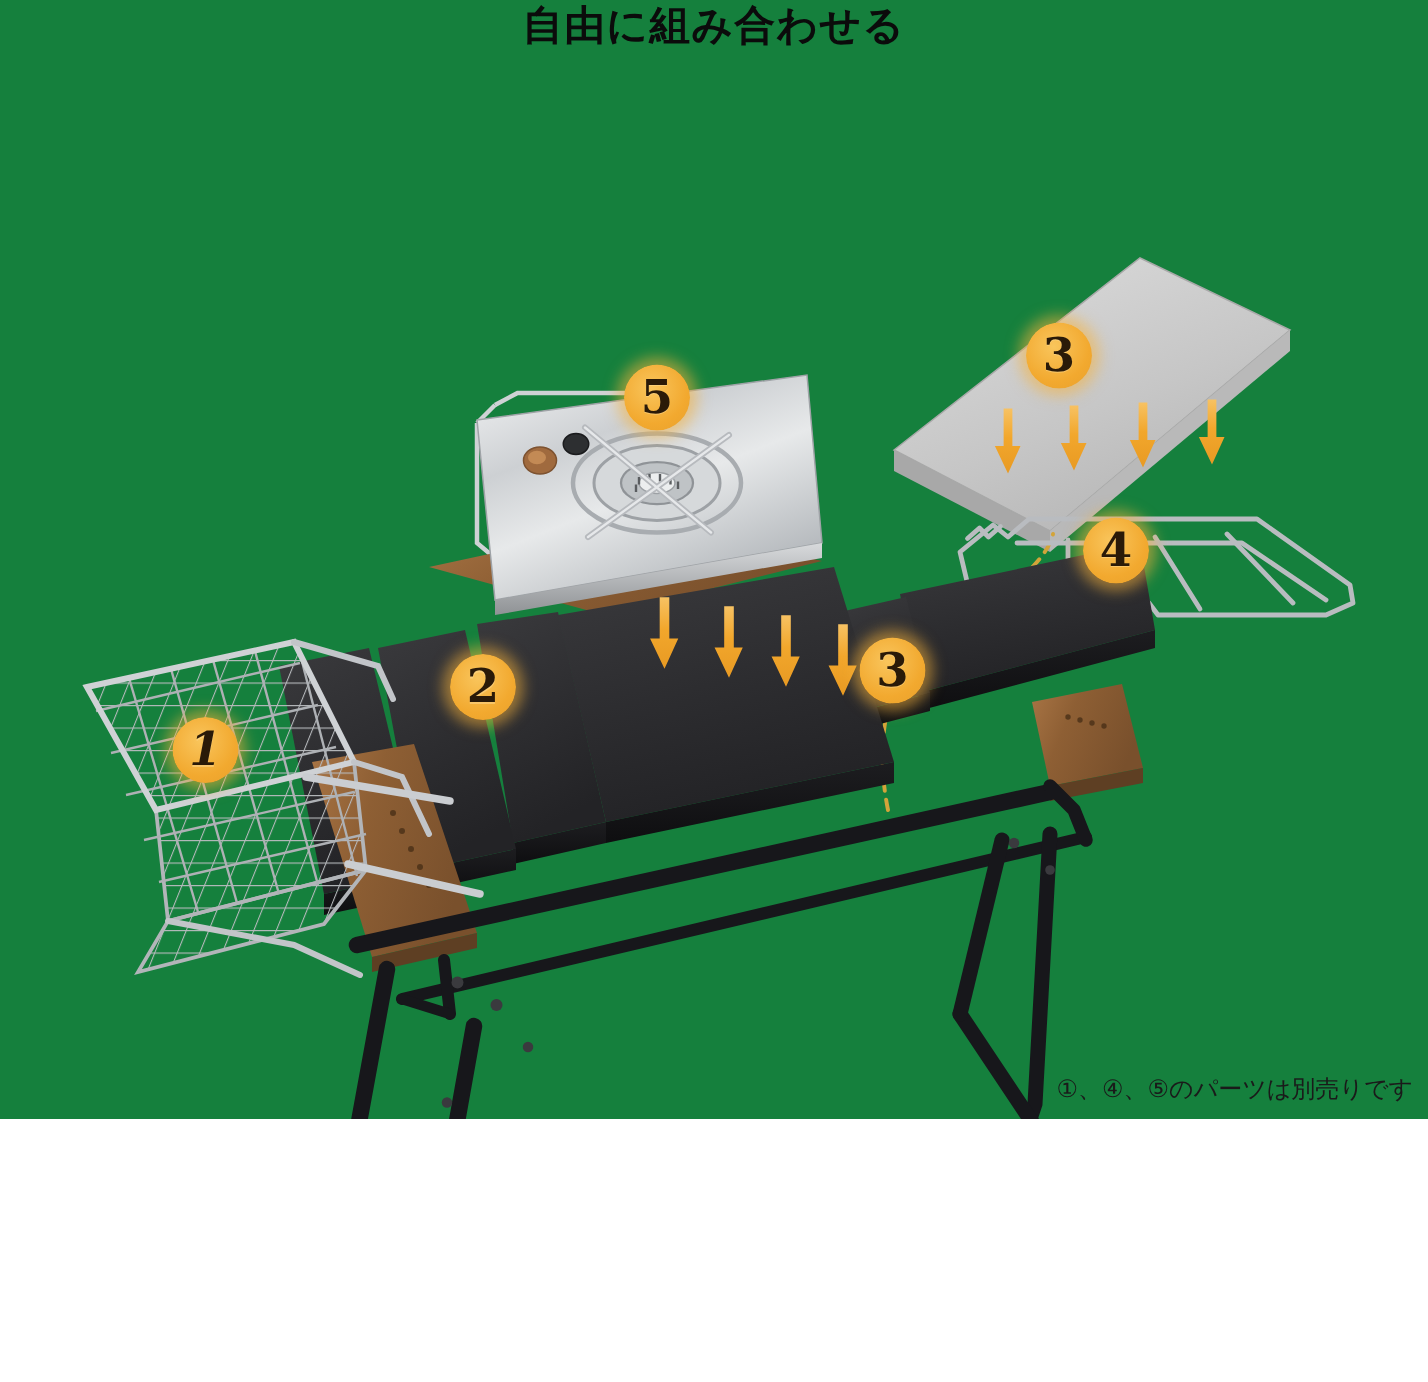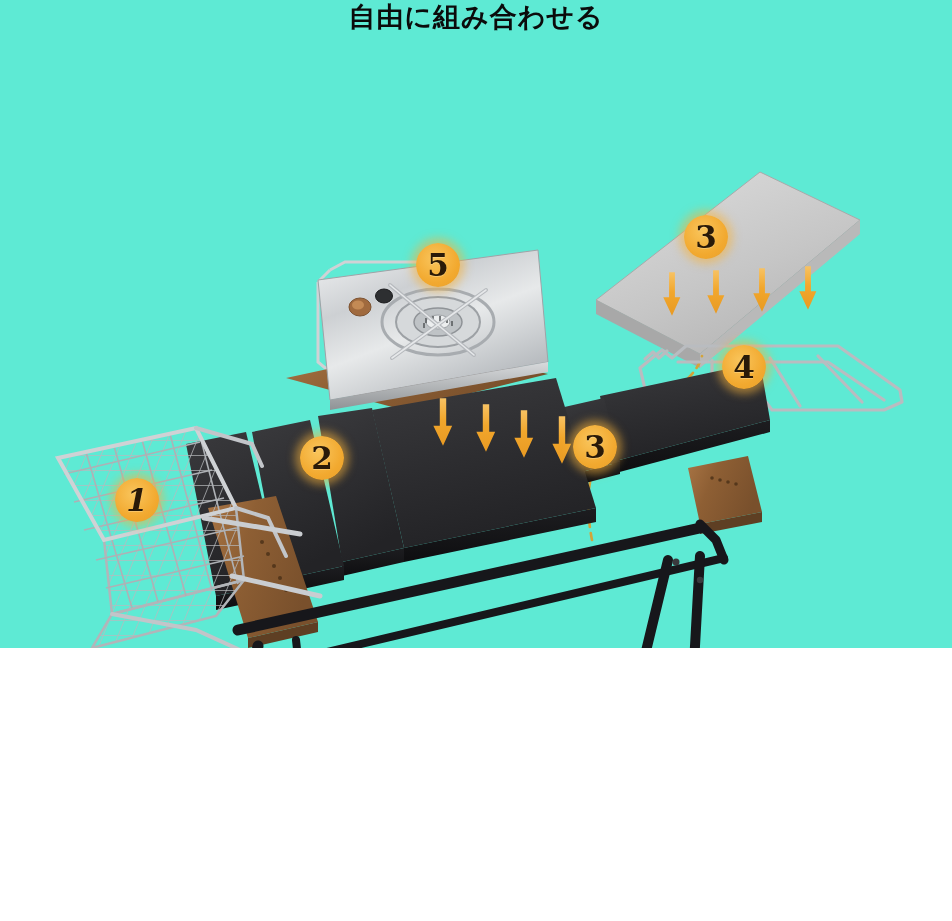--- a/index.html
+++ b/index.html
@@ -5,21 +5,21 @@
 <style>
   html,body{margin:0;padding:0;}
   body{
     width:952px;height:921px;
     background:#ffffff;
     font-family:"Liberation Sans","DejaVu Sans",sans-serif;
     color:#000;
     overflow:hidden;
     position:relative;
   }
-  #page{position:relative;width:952px;height:648px;background:#5eead4;overflow:hidden;}
+  #page{position:relative;width:952px;height:746px;background:#15803d;overflow:hidden;}
 
   
   .title{
     position:absolute;left:0;top:0;width:952px;
     text-align:center;
     font-size:27px;line-height:34px;
     font-weight:bold;
     letter-spacing:1px;
     color:#0b0b0b;
   }
@@ -304,14 +304,15 @@
   </svg>
   </div>
 
   <div class="badge b1" style="left:115px;top:478px;">1</div>
   <div class="badge" style="left:300px;top:436px;">2</div>
   <div class="badge" style="left:684px;top:215px;">3</div>
   <div class="badge" style="left:573px;top:425px;">3</div>
   <div class="badge" style="left:722px;top:345px;">4</div>
   <div class="badge" style="left:416px;top:243px;">5</div>
 
+  <div class="footnote">①、④、⑤のパーツは別売りです</div>
 
 </div>
 
 </body></html>

